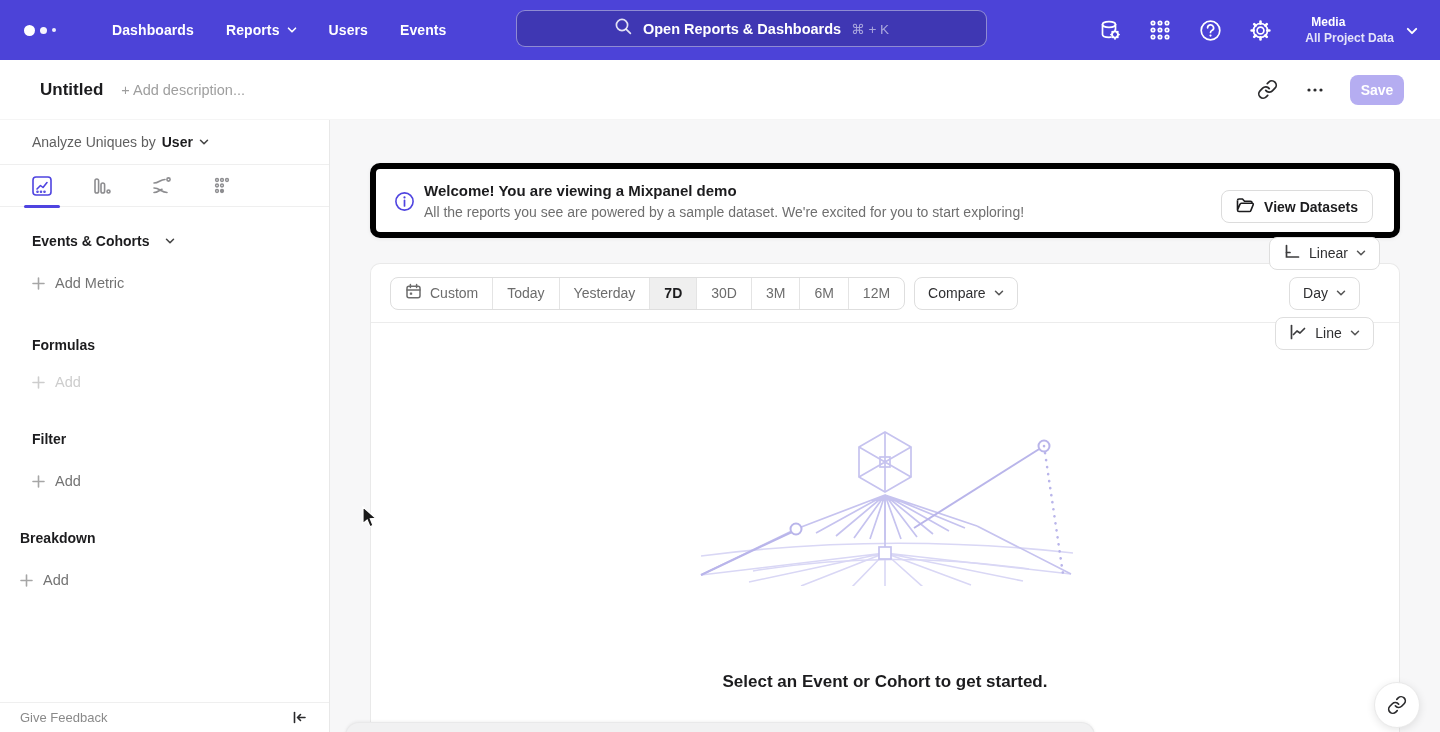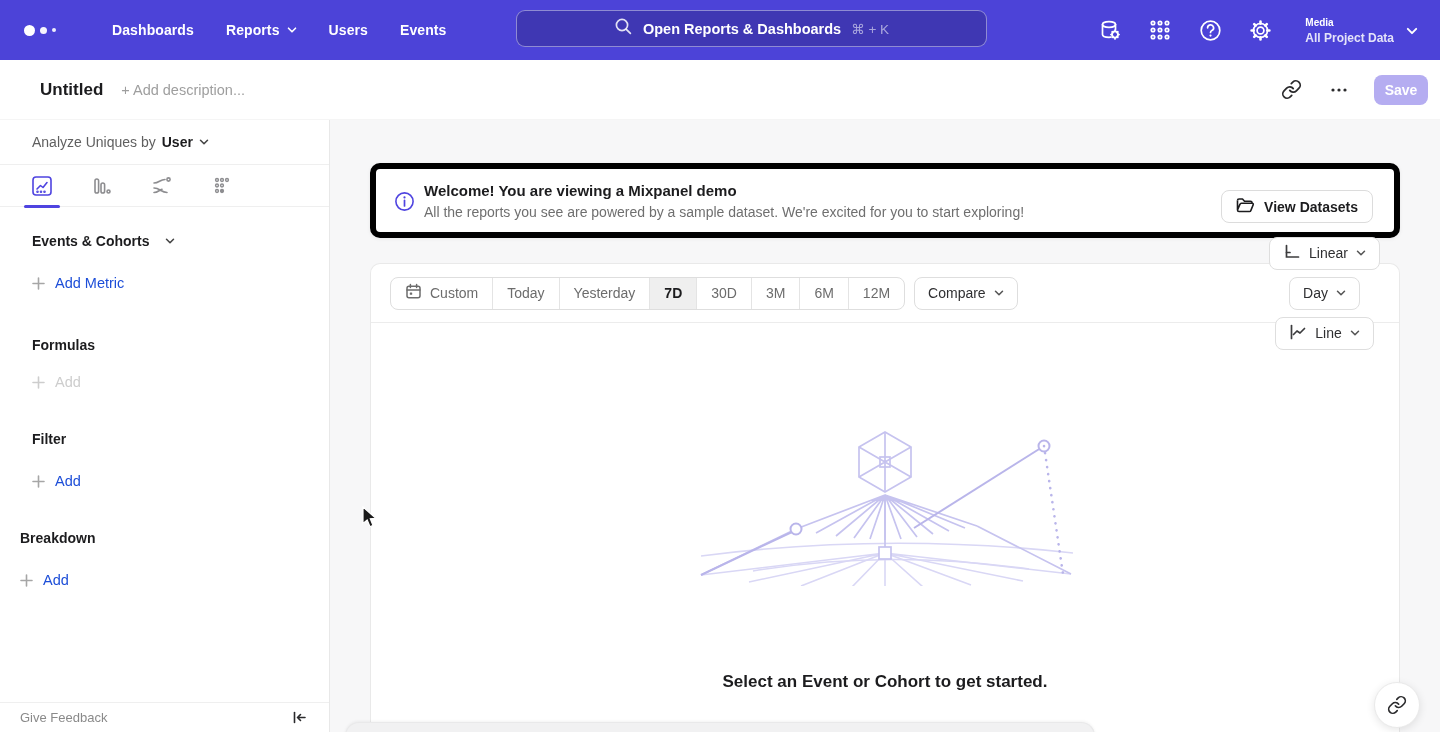--- a/index.html
+++ b/index.html
@@ -21,29 +21,29 @@
   .chev svg { display:block; }
   .searchbar { position:absolute; left:516px; top:10px; width:471px; height:37px;
     background:rgba(0,0,0,0.17); border:1px solid rgba(255,255,255,0.42); border-radius:9px;
     display:flex; align-items:center; justify-content:center; gap:10px; cursor:pointer; }
   .searchbar .slabel { font-size:14.5px; font-weight:700; color:#fff; }
   .searchbar .skey { font-size:13.5px; color:rgba(255,255,255,0.55); }
   .nav-right { position:absolute; right:24px; top:0; height:60px; display:flex; align-items:center; gap:24px; }
   .nav-icon { width:26px; height:26px; display:flex; align-items:center; justify-content:center;
     color:#fff; cursor:pointer; }
   .project { display:flex; align-items:center; gap:12px; cursor:pointer; margin-left:8px; }
-  .project .pname { font-size:10px; font-weight:700; line-height:17px; }
+  .project .pname { font-size:12px; font-weight:700; line-height:17px;margin-left:6px; }
   .project .pscope { font-size:12px; font-weight:700; color:rgba(255,255,255,0.85); line-height:15px; }
 
   
   .reporthdr { position:absolute; left:0; top:60px; width:1440px; height:60px; background:#fff;
     border-bottom:1px solid rgba(0,0,0,0.04); display:flex; align-items:center; z-index:20; }
   .rtitle { margin-left:40px; font-size:17px; font-weight:700; color:#1c1c1e; cursor:text; }
   .rdesc { margin-left:18px; font-size:14.5px; color:#9e9e9e; cursor:text; }
-  .rh-right { position:absolute; right:12px; display:flex; align-items:center; gap:22px; }
+  .rh-right { position:absolute; right:36px; display:flex; align-items:center; gap:22px; }
   .iconbtn { width:26px; height:26px; display:flex; align-items:center; justify-content:center;
     color:#2a2a2c; cursor:pointer; }
   .savebtn { width:54px; height:30px; background:#b5adf1; color:#fff; border:none; border-radius:8px;
     font-family:"Liberation Sans",sans-serif; font-size:14px; font-weight:700; cursor:default; }
 
   
   .sidebar { position:absolute; left:0; top:120px; width:330px; height:612px; background:#fff;
     border-right:1px solid #e8e8e8; z-index:10; }
   .sb-row1 { height:45px; display:flex; align-items:center; padding-left:32px; border-bottom:1px solid #efefef; }
   .sb-analyze-prefix { font-size:14px; color:#5f5f5f; }
@@ -54,21 +54,21 @@
   .sb-tab { width:36px; height:30px; display:flex; align-items:center; justify-content:center;
     color:#8d8d90; cursor:pointer; }
   .sb-tab.selected { color:#4f44e0; }
   .sb-underline { position:absolute; left:24px; bottom:-2px; width:36px; height:3px; background:#4f44e0;
     border-radius:2px; }
   .sb-section { padding-left:32px; }
   .sb-heading { display:flex; align-items:center; gap:16px; font-size:14px; font-weight:700;
     color:#1c1c1e; cursor:pointer; }
   .sb-add { display:flex; align-items:center; gap:10px; font-size:14.5px; cursor:pointer; }
   .sb-add svg { flex:0 0 auto; }
-  .sb-add.gray { color:#1d4ed8; }
+  .sb-add.gray { color:#737373; }
   .sb-add.faint { color:#cdcdcd; }
   .sb-footer { position:absolute; left:0; bottom:0; width:329px; height:30px; border-top:1px solid #efefef;
     display:flex; align-items:center; justify-content:space-between; padding:0 22px 0 20px; background:#fff; }
   .sb-feedback { font-size:13px; color:#8a8a8a; cursor:pointer; }
   .sb-collapse { color:#2a2a2c; cursor:pointer; display:flex; }
 
   
   .main { position:absolute; left:330px; top:120px; width:1110px; height:612px; }
   .banner { position:absolute; left:40px; top:43px; width:1030px; height:75px; background:#fff;
     border:6px solid #000000; border-radius:10px; box-shadow:0 1px 4px rgba(0,0,0,0.06);

